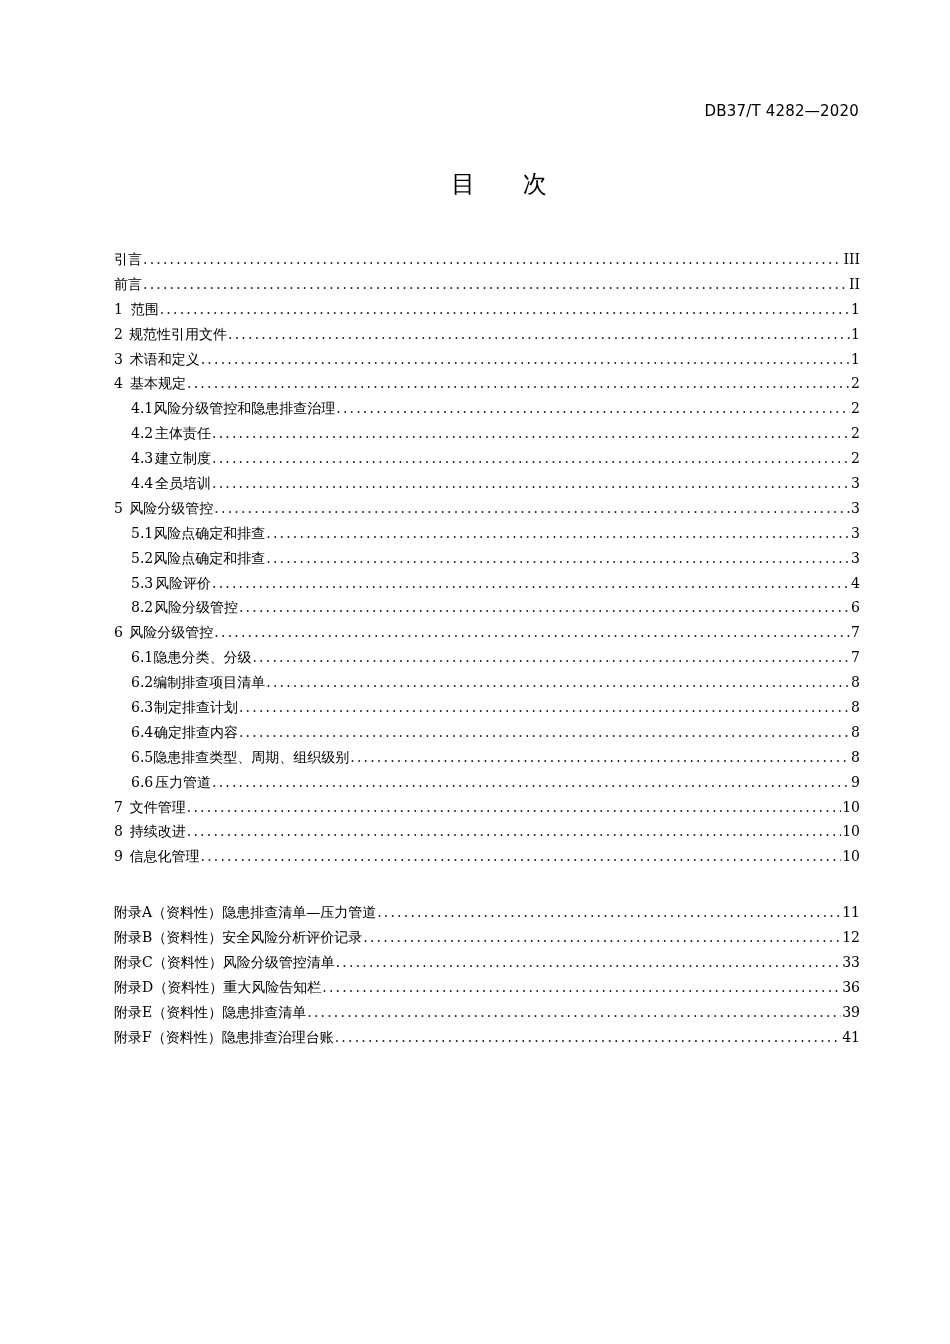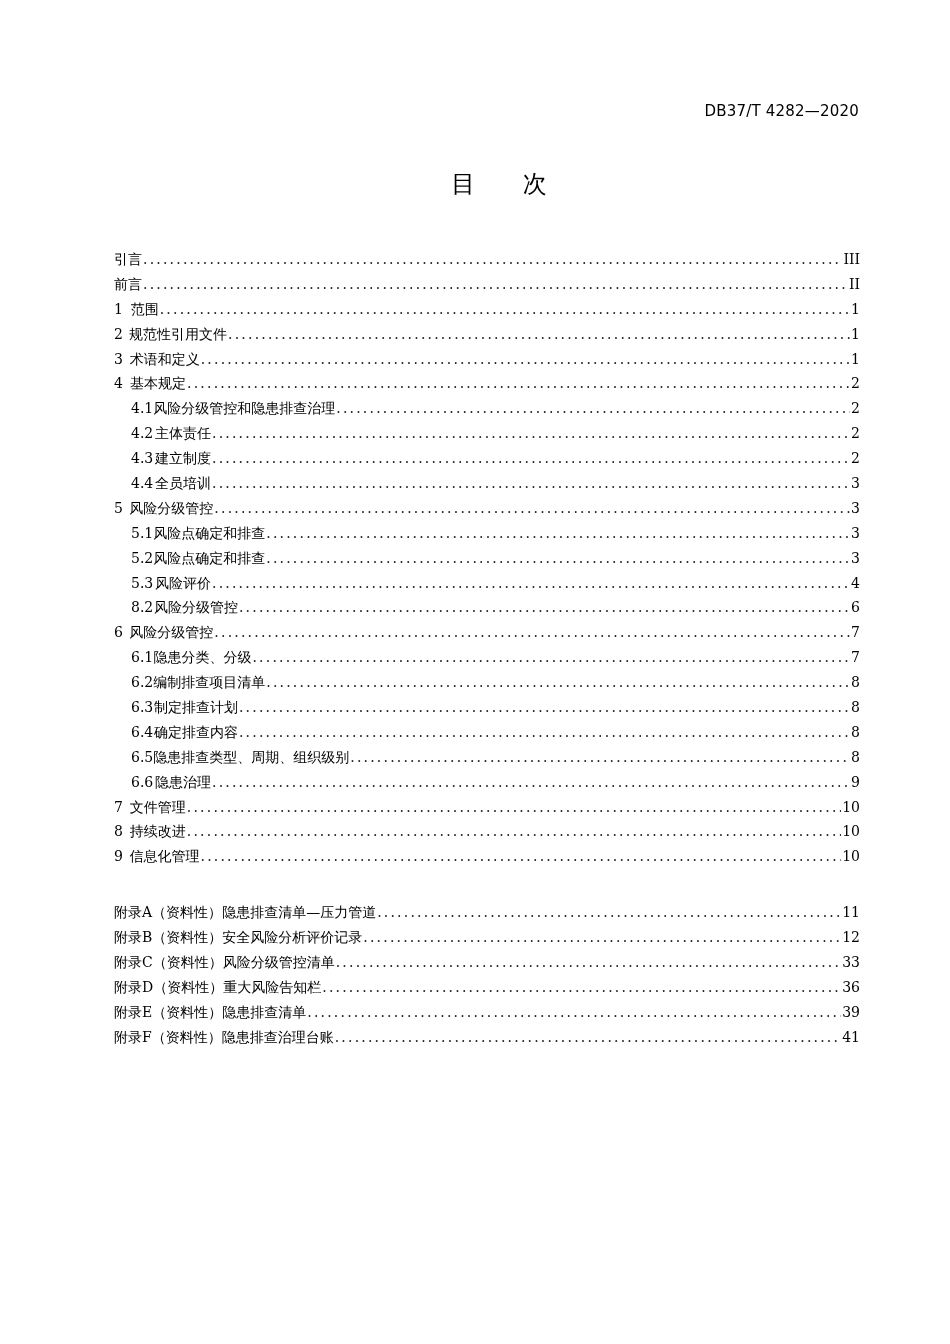--- a/index.html
+++ b/index.html
@@ -144,21 +144,21 @@
       <span class="page">8</span>
     </div>
     <div class="toc-row sub">
       <span class="num">6.5</span>
       <span class="label">隐患排查类型、周期、组织级别</span>
       <span class="dots"></span>
       <span class="page">8</span>
     </div>
     <div class="toc-row sub">
       <span class="num">6.6</span>
-      <span class="label">隐患治理</span>
+      <span class="label">压力管道</span>
       <span class="dots"></span>
       <span class="page">9</span>
     </div>
     <div class="toc-row l1">
       <span class="num">7</span>
       <span class="label">文件管理</span>
       <span class="dots"></span>
       <span class="page">10</span>
     </div>
     <div class="toc-row l1">

